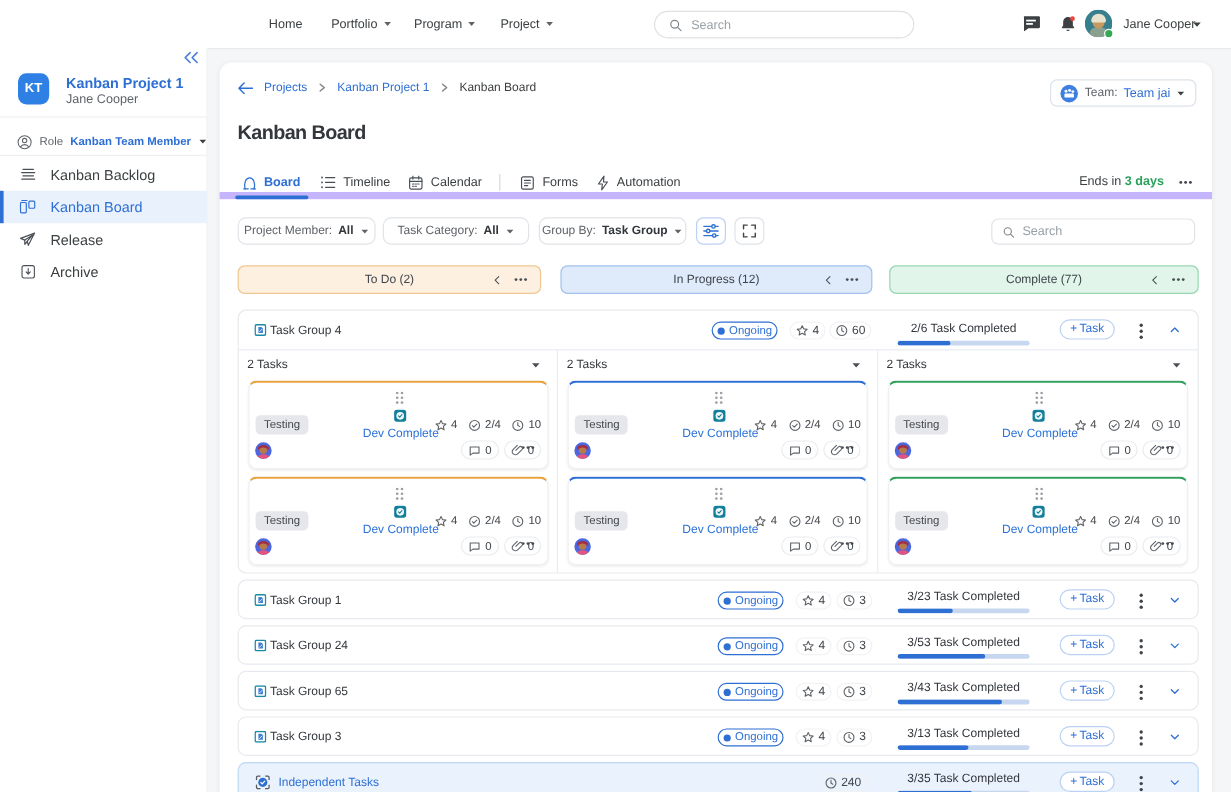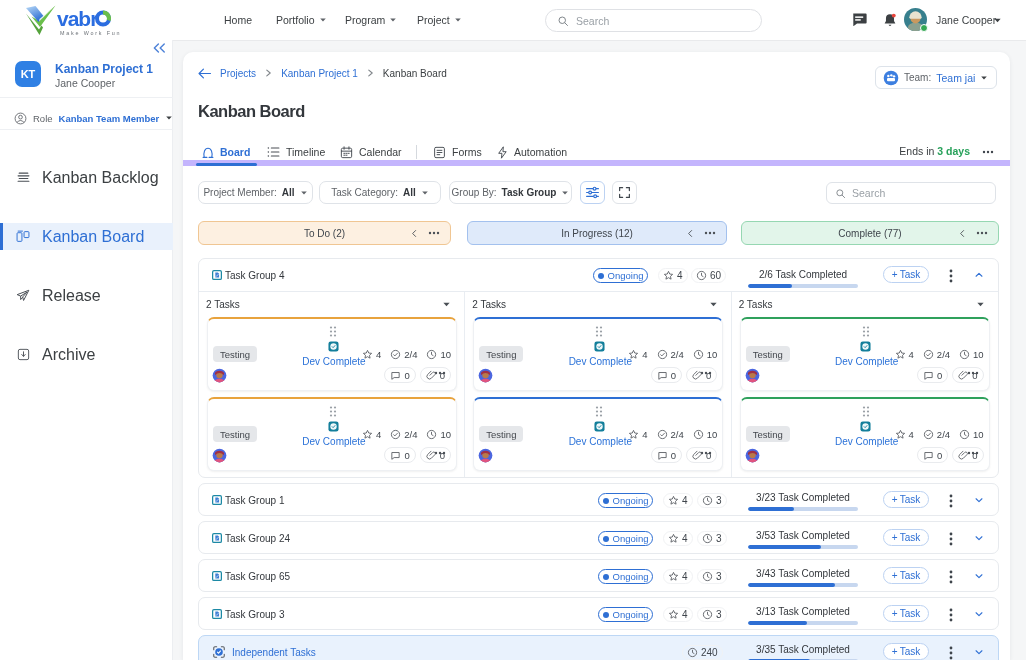--- a/index.html
+++ b/index.html
@@ -18,21 +18,21 @@
 #collapse { position:absolute; right:6px; top:2px; }
 #proj { position:absolute; left:0; top:0; width:173px; height:57px; }
 #kt { position:absolute; left:15px; top:21px; width:26px; height:26px; background:#2f80e4; border-radius:7px; color:#fff; font-size:11px; font-weight:bold; display:flex; align-items:center; justify-content:center; }
 #pname { position:absolute; left:55px; top:22px; font-size:12px; font-weight:bold; color:#2e6fd4; }
 #powner { position:absolute; left:55px; top:37px; font-size:10.5px; color:#5f6368; }
 .sdiv { position:absolute; left:0; width:173px; border-top:1px solid #eef0f3; }
 #role { position:absolute; left:14px; top:65px; height:26px; display:flex; align-items:center; gap:6px; white-space:nowrap; }
 #role .r1 { font-size:9.5px; color:#5f6368; }
 #role .r2 { font-size:9.5px; color:#2e6fd4; font-weight:bold; }
 #menu { position:absolute; left:0; top:92px; width:173px; }
-.mitem { height:27px; display:flex; align-items:center; padding-left:16px; gap:12px; font-size:16px; color:#3c4043;margin-top:32px; }
+.mitem { height:27px; display:flex; align-items:center; padding-left:16px; gap:12px; font-size:12px; color:#3c4043; }
 .mitem.active { background:#e9f1fc; border-left:3px solid #2e6fd4; padding-left:13px; color:#2e6fd4; }
 .mitem .micon { width:14px; display:flex; justify-content:center; }
 
 #main { position:absolute; left:173px; top:40px; width:853px; height:620px; background:#f5f6f7; border-top:1px solid #e9eaec; }
 #panel { position:absolute; left:10px; top:11px; width:827px; height:608px; background:#fff; border-radius:10px 10px 0 0; box-shadow:0 1px 4px rgba(40,50,60,.08); }
 #crumbs { position:absolute; left:15px; top:14px; height:14px; display:flex; align-items:center; gap:9px; }
 #crumbs .c-b { font-size:10px; color:#2e6fd4; font-weight:500; }
 #crumbs .c-d { font-size:10px; color:#3c4043; }
 #teambox { position:absolute; left:692px; top:14px; width:122px; height:23px; border:1px solid #dde3ea; border-radius:6px; display:flex; align-items:center; padding-left:7px; gap:5px; white-space:nowrap; }
 #teambox .t1 { font-size:10px; color:#5f6368; }
@@ -86,39 +86,20 @@
 .c-meta2 { margin-left:auto; display:flex; align-items:center; gap:9px; }
 .mg { display:flex; align-items:center; gap:3px; font-size:9.5px; color:#3f454c; }
 .mpill { display:flex; align-items:center; gap:3px; border:1px solid; border-radius:8px; padding:1.5px 5px; font-size:9.5px; color:#3f454c; }
 .c-r3 { position:absolute; left:4px; top:48px; width:239px; display:flex; align-items:center; }
 
 .grow { position:absolute; left:15px; width:801px; height:33px; border:1px solid #e7eaee; border-radius:7px; background:#fff; }
 .growI { position:absolute; left:15px; width:801px; height:33px; border:1px solid #bdd7f5; border-radius:7px; background:#e9f2fd; }
 </style></head>
 <body>
 <div id="topbar">
-  <div id="logo">
-      <svg width="118" height="34" viewBox="0 0 118 34">
-        <defs>
-          <linearGradient id="lgb" x1="0" y1="0" x2="0.5" y2="1">
-            <stop offset="0" stop-color="#b8d9f7"></stop>
-            <stop offset="1" stop-color="#2e6fd4"></stop>
-          </linearGradient>
-        </defs>
-        <path d="M8.5 13.5L17 24 32.5 2.5 15.5 17.5z" fill="#6abf4b"></path>
-        <path d="M2.5 5.5L15 20.5l2 2.5L33 2.5 15.5 24.5z" fill="none"></path>
-        <path d="M3 5l9.5-2 8 10-5 6z" fill="url(#lgb)"></path>
-        <path d="M3 10.5L16 26.5l2.5-4 1.5 2-3.5 7.5z" fill="#55a33c"></path>
-        <path d="M16 18.5L31 4 16.5 16z" fill="#fff" opacity="0.85"></path>
-        <text x="34" y="23" font-family="Liberation Sans,sans-serif" font-size="21" font-weight="bold" fill="#2b6de0" letter-spacing="-1">vabr</text>
-        <circle cx="80" cy="15.5" r="6" fill="none" stroke="#2b6de0" stroke-width="4"></circle>
-        <path d="M80 9.5a6 6 0 015.7 7.9" fill="none" stroke="#6abf4b" stroke-width="4"></path>
-        <text x="37" y="32" font-family="Liberation Sans,sans-serif" font-size="5.4" fill="#6d7278" letter-spacing="1.8">Make Work Fun</text>
-      </svg>
-    </div>
   <div class="navlink" style="left:224px">Home</div>
   <div class="navlink" style="left:276px">Portfolio <svg width="8" height="8" viewBox="0 0 10 10">
         <path d="M1.5 3l3.5 4 3.5-4z" fill="#5f6368"></path>
       </svg></div>
   <div class="navlink" style="left:345px">Program <svg width="8" height="8" viewBox="0 0 10 10">
         <path d="M1.5 3l3.5 4 3.5-4z" fill="#5f6368"></path>
       </svg></div>
   <div class="navlink" style="left:417px">Project <svg width="8" height="8" viewBox="0 0 10 10">
         <path d="M1.5 3l3.5 4 3.5-4z" fill="#5f6368"></path>
       </svg></div>

